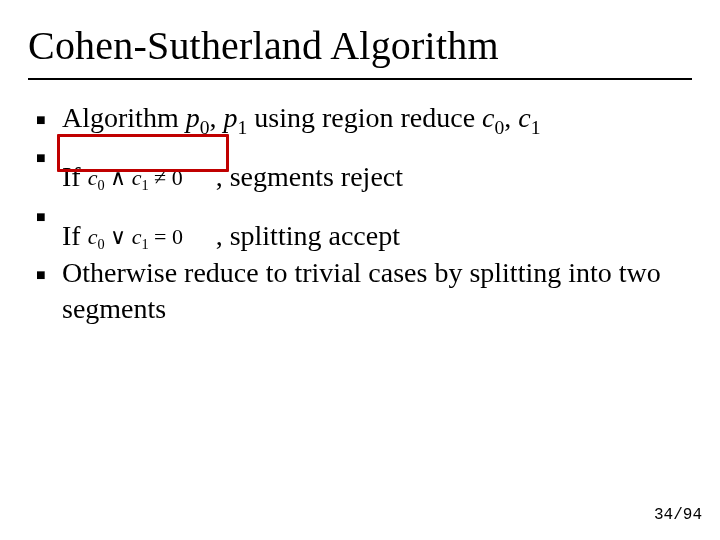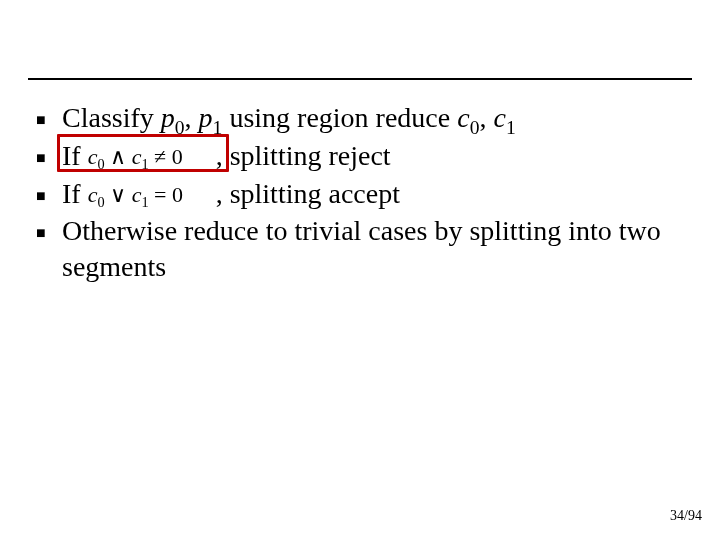--- a/index.html
+++ b/index.html
@@ -56,68 +56,70 @@
   }
   .text {
     flex: 1 1 auto;
   }
   .it { font-style: italic; }
   sub { font-size: 0.7em; vertical-align: sub; line-height: 0; }
   .formula-slot {
     display: inline-block;
     position: relative;
     vertical-align: baseline;
+    margin-top: 21px;
   }
   .formula-inner {
     font-family: "Times New Roman", Times, serif;
     font-size: 22px;
     white-space: nowrap;
     position: relative;
     top: -1px;
   }
   .formula-inner sub { font-size: 0.65em; }
   .redbox {
     position: absolute;
     border: 3px solid #c00000;
     border-radius: 1px;
     box-sizing: border-box;
   }
   .pagenum {
     position: absolute;
     right: 18px;
     bottom: 16px;
-    font-family: Liberation Serif, serif;
-    font-size: 14px;
+    font-family: Liberation Mono, monospace;
+    font-size: 16px;
     color: #000;
   }
 </style>
 </head>
 <body>
 
 <div class="slide">
 
+  <div class="title">Cohen-Sutherland Algorithm</div>
   <div class="rule"></div>
 
   <div class="content">
 
     <div class="row">
       <div class="bullet">■</div>
       <div class="text">
-        <span>Classify </span><span class="it">p</span><sub>0</sub><span>, </span><span class="it">p</span><sub>1</sub><span> using region reduce </span><span class="it">c</span><sub>0</sub><span>, </span><span class="it">c</span><sub>1</sub>
+        <span>Algorithm </span><span class="it">p</span><sub>0</sub><span>, </span><span class="it">p</span><sub>1</sub><span> using region reduce </span><span class="it">c</span><sub>0</sub><span>, </span><span class="it">c</span><sub>1</sub>
       </div>
     </div>
 
     <div class="row">
       <div class="bullet">■</div>
       <div class="text">
         <span>If </span><span class="formula-slot" style="width:128px;">
           <span class="formula-inner">
             <span class="it">c</span><sub>0</sub><span> ∧ </span><span class="it">c</span><sub>1</sub><span> ≠ 0</span>
           </span>
-        </span><span>, splitting reject</span>
+        </span><span>, segments reject</span>
       </div>
     </div>
 
     <div class="row">
       <div class="bullet">■</div>
       <div class="text">
         <span>If </span><span class="formula-slot" style="width:128px;">
           <span class="formula-inner">
             <span class="it">c</span><sub>0</sub><span> ∨ </span><span class="it">c</span><sub>1</sub><span> = 0</span>
           </span>

